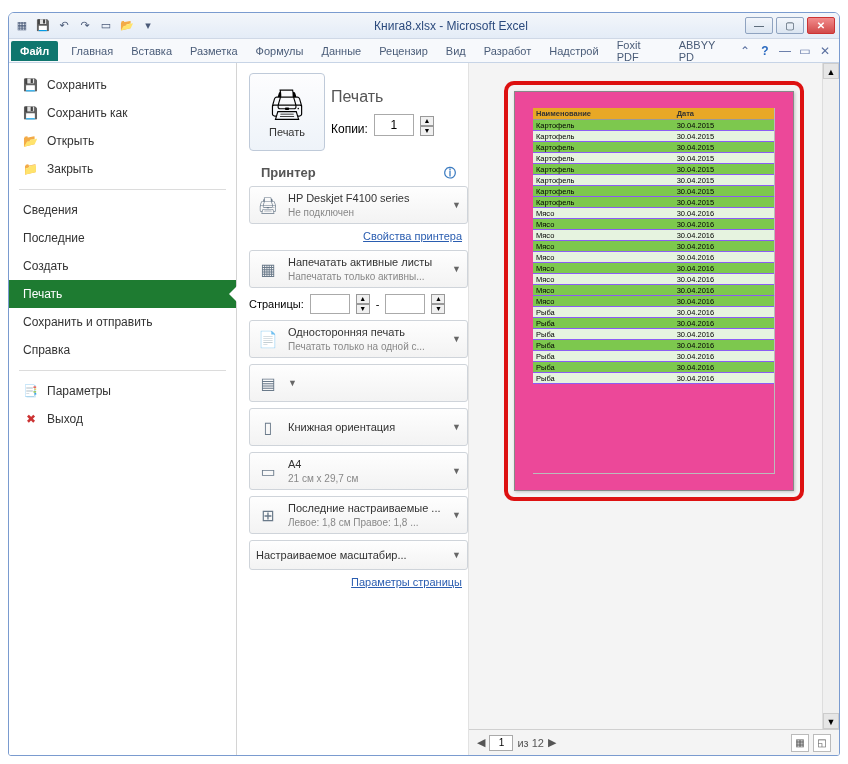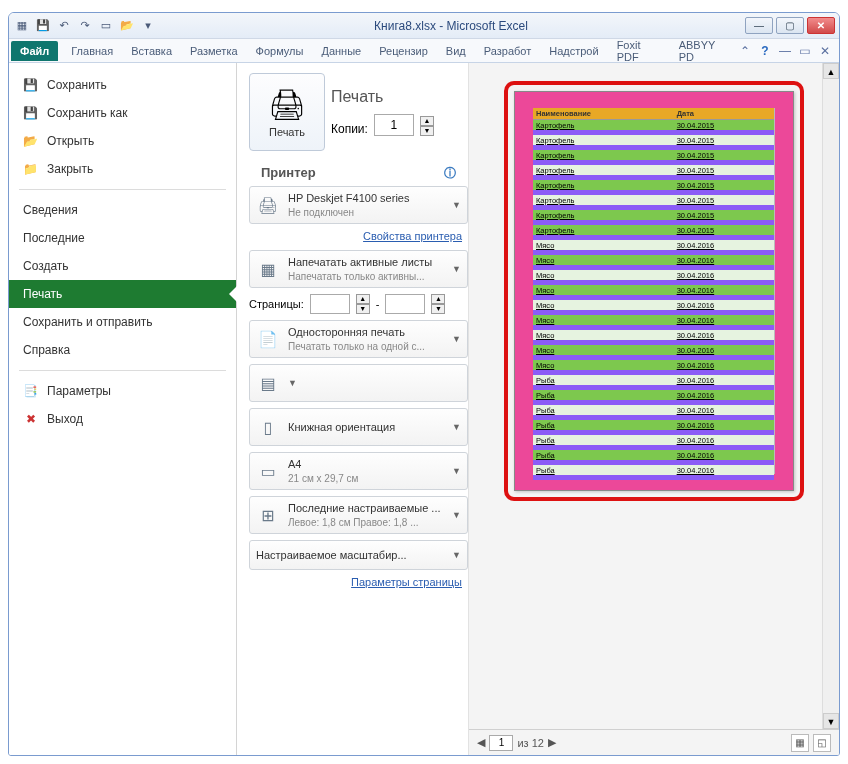--- a/index.html
+++ b/index.html
@@ -57,21 +57,21 @@
 
 
 .preview { flex:1; background:#f4f4f4; position:relative; display:flex; flex-direction:column; }
 .preview-canvas { flex:1; padding:18px; display:flex; align-items:flex-start; justify-content:center; overflow:hidden; }
 .highlight { border:4px solid #d11; border-radius:10px; padding:6px; background:transparent; }
 .page { width:280px; height:400px; background:#ec4899; border:1px solid #888; box-shadow:1px 1px 3px rgba(0,0,0,.2); position:relative; }
 .page-inner { position:absolute; left:18px; right:18px; top:16px; bottom:16px; border-right:1px solid #bbb; border-bottom:1px solid #bbb; }
 
 .ptable { width:100%; border-collapse:collapse; font-size:7.5px; }
 .ptable th { background:#e8a826; color:#333; font-weight:bold; padding:1px 3px; border-bottom:1px solid #999; text-align:left; }
-.ptable td { padding:0.5px 3px; border-bottom:5px solid #8b5cf6;text-decoration:underline; }
+.ptable td { padding:0.5px 3px; border-bottom:1px solid #8b5cf6; }
 .ptable tr.g td { background:#7dc84e; }
 .ptable tr.w td { background:#e6f3e0; }
 .ptable td:nth-child(2){ }
 
 .preview-foot { height:26px; border-top:1px solid #d0d0d0; background:#f4f4f4; display:flex; align-items:center; padding:0 8px; font-size:11px; color:#555; gap:6px; }
 .preview-foot .pg { display:flex; align-items:center; gap:4px; }
 .preview-foot .pg input { width:24px; height:16px; border:1px solid #aaa; text-align:center; font-size:10px; }
 .preview-foot .right { margin-left:auto; display:flex; gap:4px; }
 .preview-foot .right span { width:18px; height:18px; border:1px solid #bbb; background:#fff; display:flex; align-items:center; justify-content:center; font-size:10px; cursor:pointer; }
 

